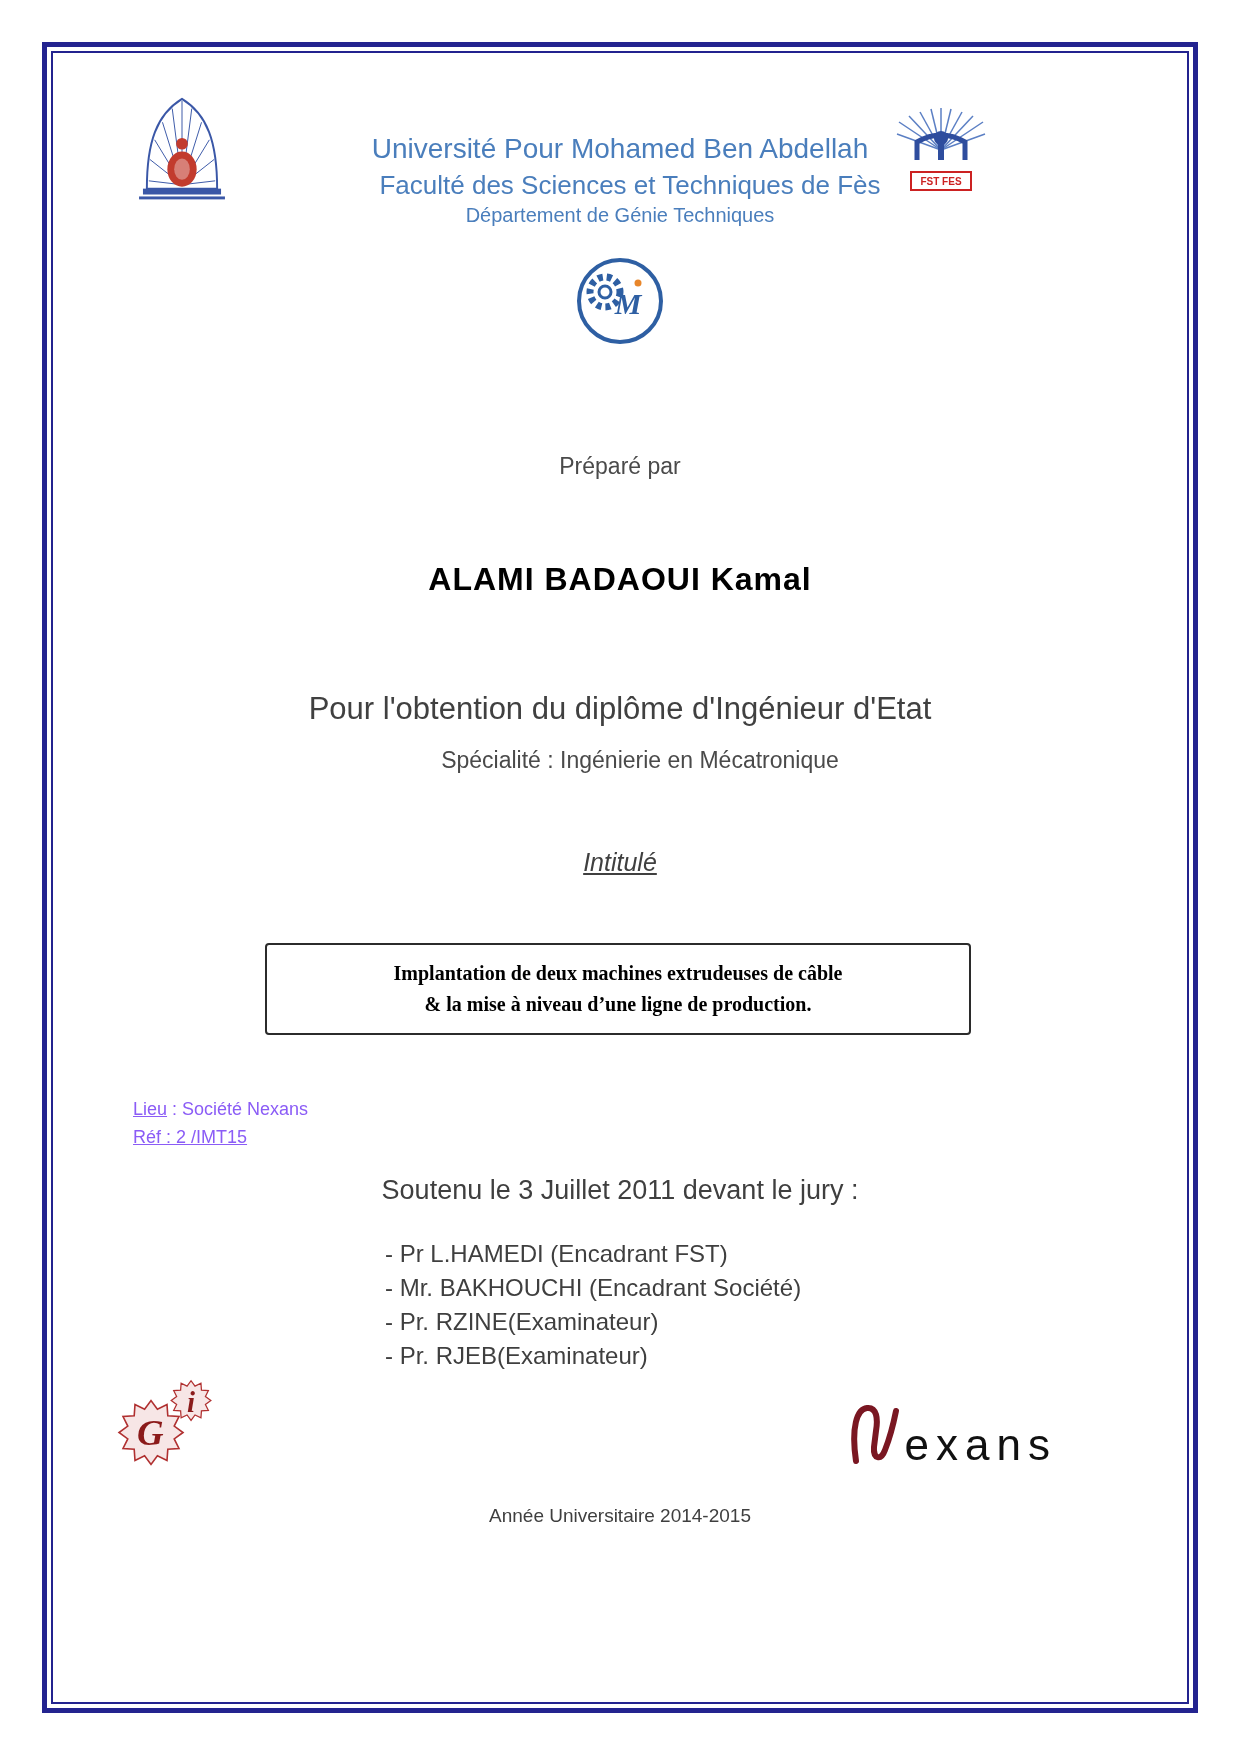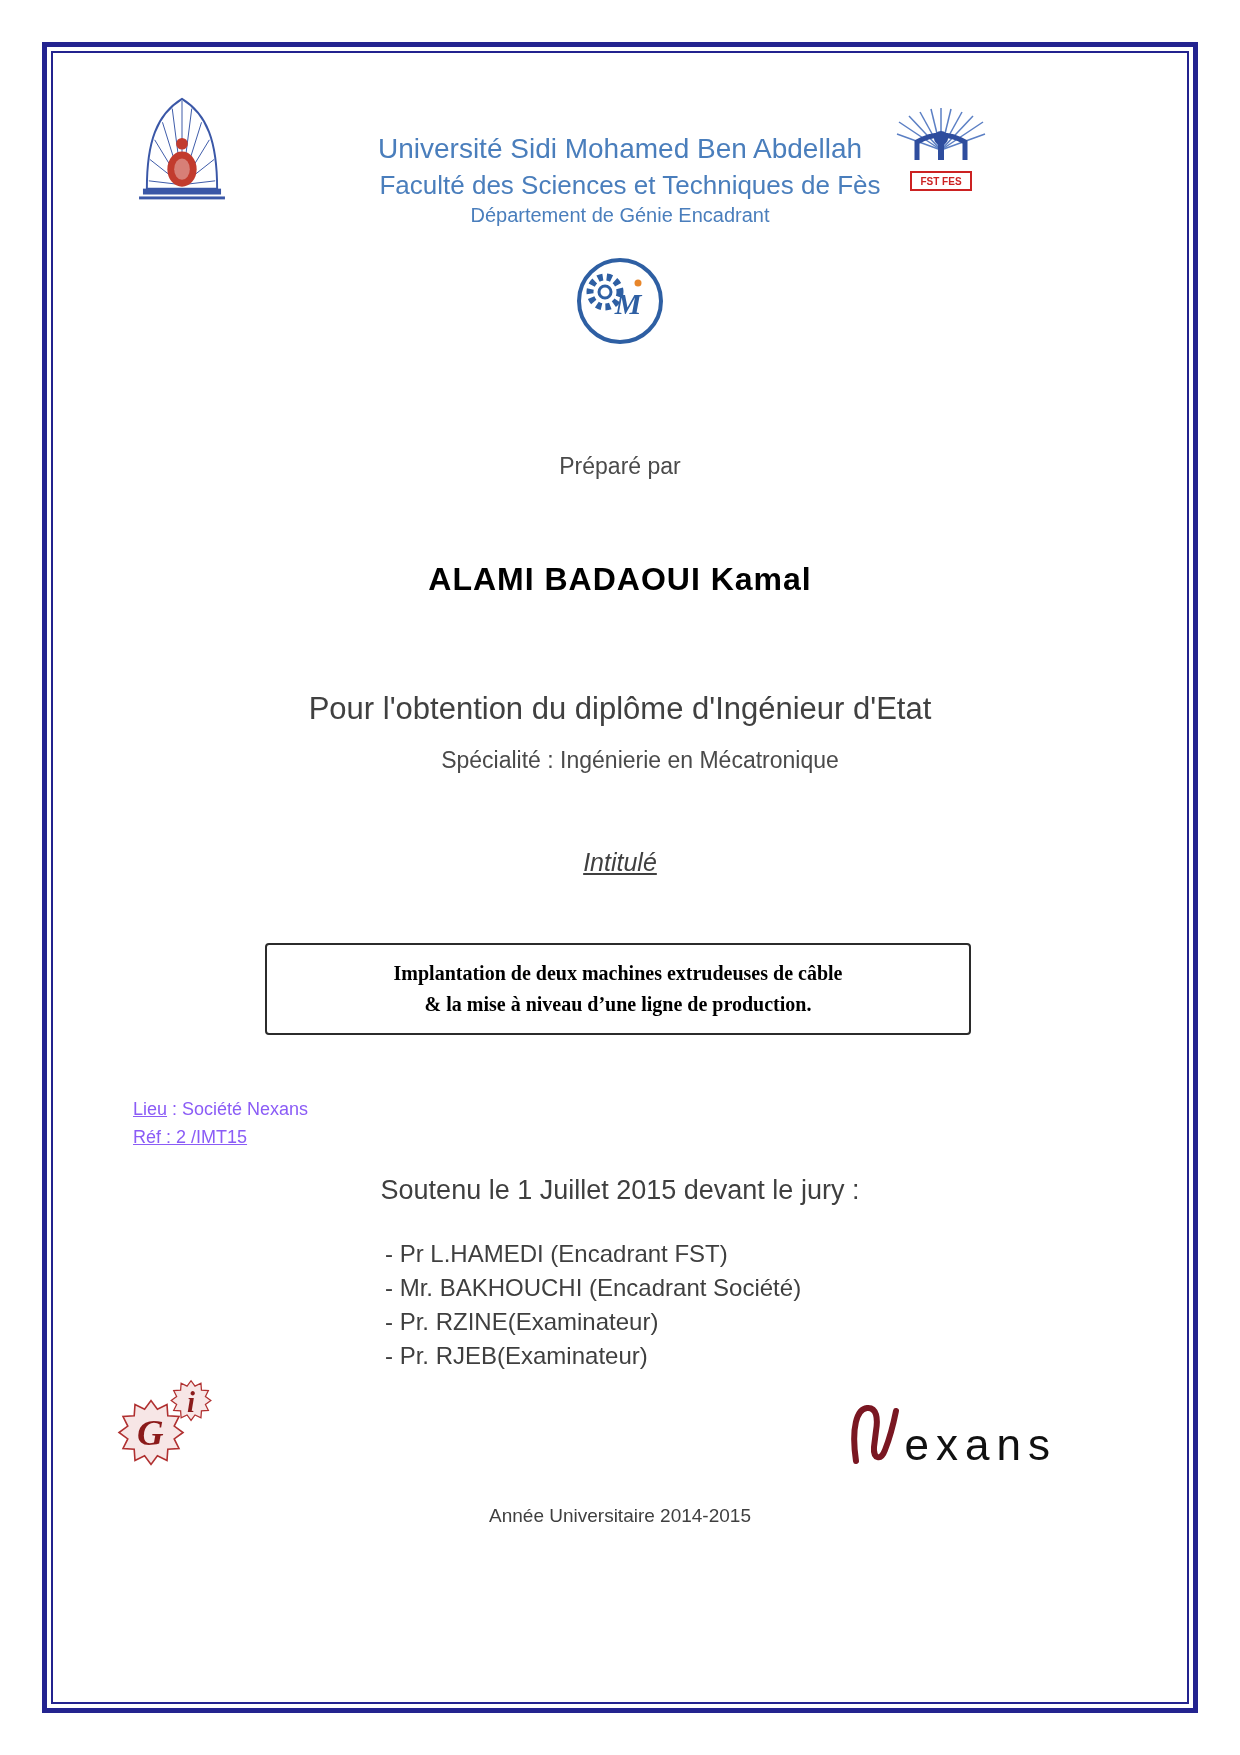--- a/index.html
+++ b/index.html
@@ -122,23 +122,23 @@
         <svg width="90" height="90" viewBox="0 0 90 90">
           <circle cx="45" cy="45" r="41" stroke="#2e5fa3" stroke-width="4" fill="none"></circle>
           <circle cx="30" cy="36" r="15" fill="none" stroke="#2e5fa3" stroke-width="7" stroke-dasharray="5 4"></circle>
           <circle cx="30" cy="36" r="6" fill="none" stroke="#2e5fa3" stroke-width="3"></circle>
           <circle cx="63" cy="27" r="3.5" fill="#e8862a"></circle>
           <text x="53" y="58" text-anchor="middle" font-size="30" font-style="italic" font-weight="bold" fill="#2e5fa3">M</text>
         </svg>
       </div>
 
       <div class="abs center header-block">
-        <div class="header-line1">Université Sidi Mohamed Ben Abdellah</div>
+        <div class="header-line1">Université Pour Mohamed Ben Abdellah</div>
         <div class="header-line2">Faculté des Sciences et Techniques de Fès</div>
-        <div class="header-line3">Département de Génie Encadrant</div>
+        <div class="header-line3">Département de Génie Techniques</div>
       </div>
 
 
       <div class="abs center prepared">Préparé par</div>
 
       <div class="abs center author">ALAMI BADAOUI Kamal</div>
 
       <div class="abs center degree">Pour l'obtention du diplôme d'Ingénieur d'Etat</div>
 
       <div class="abs center specialty">Spécialité : Ingénierie en Mécatronique</div>
@@ -150,21 +150,21 @@
       <div class="abs project-box">
         <div>Implantation de deux machines extrudeuses de câble</div>
         <div>&amp; la mise à niveau d’une ligne de production.</div>
       </div>
 
       <div class="abs lieu-block">
         <div><span class="underline">Lieu</span><span> : Société Nexans</span></div>
         <div class="underline">Réf : 2 /IMT15</div>
       </div>
 
-      <div class="abs center defense">Soutenu le 1 Juillet 2015 devant le jury :</div>
+      <div class="abs center defense">Soutenu le 3 Juillet 2011 devant le jury :</div>
 
       <div class="abs jury-block">
         <div class="jury-inner">
           <div>- Pr L.HAMEDI (Encadrant FST)</div>
           <div>- Mr. BAKHOUCHI (Encadrant Société)</div>
           <div>- Pr. RZINE(Examinateur)</div>
           <div>- Pr. RJEB(Examinateur)</div>
         </div>
       </div>
 

